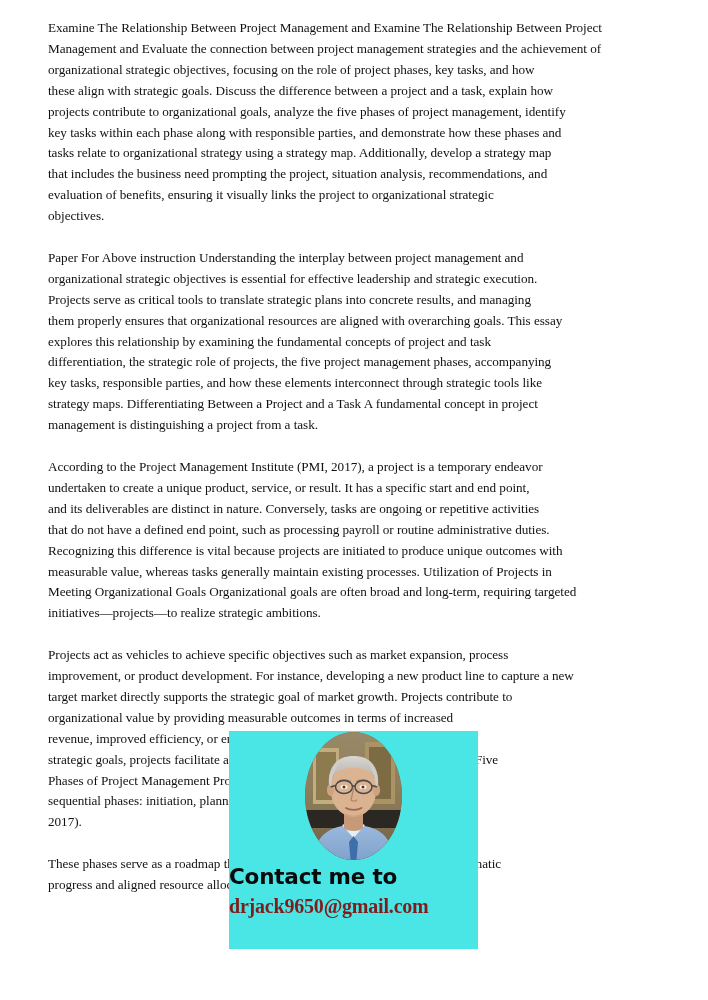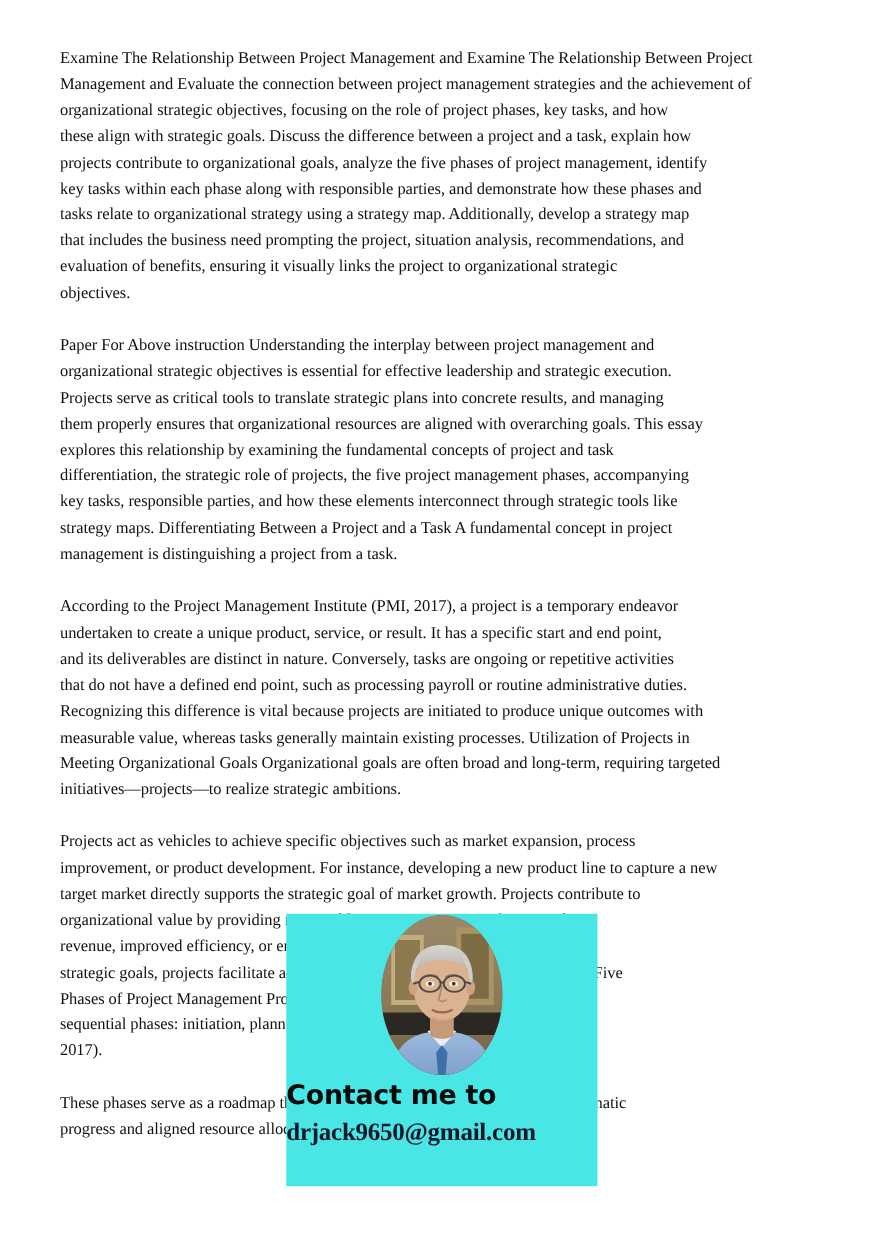--- a/index.html
+++ b/index.html
@@ -21,21 +21,21 @@
     position: absolute;
     inset: 0;
     width: 708px;
     height: 1000px;
     background: #ffffff;
   }
 
   .doc-body {
     position: absolute;
     left: 48px;
-    top: 36px;
+    top: 18px;
     width: 610px;
   }
 
   .para {
     font-family: "Liberation Serif", "DejaVu Serif", serif;
     font-size: 13.2px;
     line-height: 20.9px;
     color: #111111;
     text-align: left;
     margin: 0;
@@ -87,21 +87,21 @@
     line-height: 26px;
     color: #0a0a0a;
     letter-spacing: -0.2px;
   }
   .contact-email {
     margin-top: 4px;
     font-family: "Liberation Serif", "DejaVu Serif", serif;
     font-weight: bold;
     font-size: 20px;
     line-height: 24px;
-    color: #0f172a;
+    color: #7f1d1d;
     letter-spacing: -0.2px;
   }
 </style>
 </head>
 <body>
 
 <div id="page">
 
   <div class="doc-body">
     <p class="para">Examine The Relationship Between Project Management and Examine The Relationship Between Project

